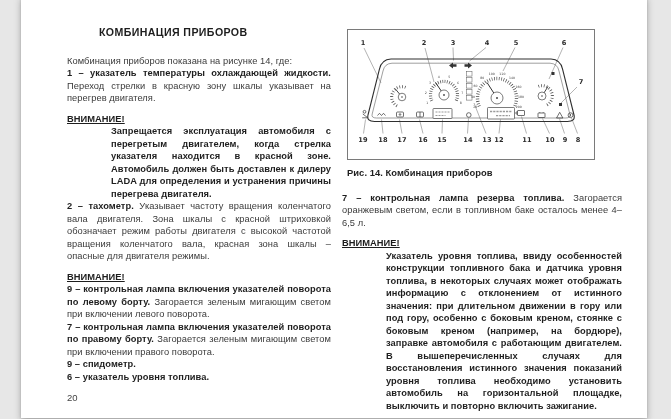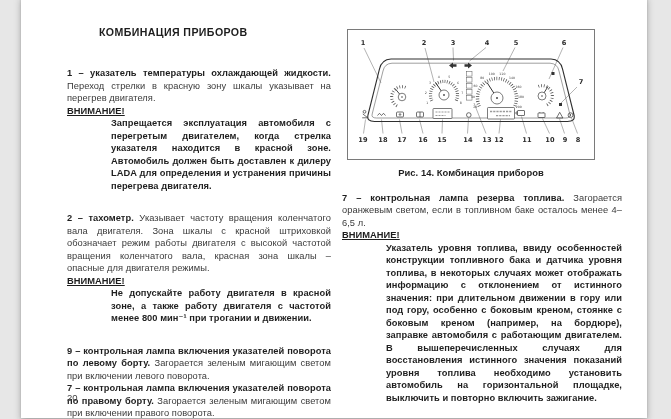--- a/index.html
+++ b/index.html
@@ -12,61 +12,60 @@
     position:absolute;left:21px;top:-4px;width:626px;height:422px;
     background:#ffffff;
     box-shadow:0 3px 7px rgba(0,0,0,.28), 0 0 2px rgba(0,0,0,.15);
   }
   .col{position:absolute;font-size:9.3px;line-height:12.5px;color:#3a3a3a;
     text-align:justify;letter-spacing:.05px;}
   .col-left{left:46px;top:30px;width:264px;}
   .col-right{left:321px;top:30px;width:280px;}
   .doc-title{font-size:10.6px;font-weight:bold;color:#1d1d1d;margin:0 0 16px;letter-spacing:.4px;padding-left:32px;}
   p{margin:0;}
-  .gap{margin-top:20px;}
-  .warn-head{font-weight:bold;color:#1d1d1d;text-decoration:underline;}
+  .gap{margin-top:0;}
+  .warn-head{font-weight:bold;color:#1d1d1d;text-decoration:underline;margin-top:8px;}
   b{color:#1f1f1f;}
   .bold{font-weight:bold;color:#1f1f1f;margin-left:44px;}
   .page-num{position:absolute;left:46px;top:396px;font-size:9.5px;color:#444;}
   .figure{
     position:relative;margin:3px 0 0 5px;width:246px;height:129px;
     border:1px solid #7a7a7a;background:#fff;
   }
   .fig-caption{
-    width:248px;margin:7px 0 12px 5px;text-align:center;
+    width:248px;margin:7px 0 12px 5px;
     font-weight:bold;font-size:9.4px;color:#1f1f1f;
   }
   svg text{font-family:"DejaVu Sans",sans-serif;}
   .callout{font-size:6.6px;font-weight:600;fill:#2a2a2a;}
   .gauge-label{fill:#444;}
 </style>
 </head>
 <body>
 
 <div class="page">
 
   <div class="col col-left">
     <h1 class="doc-title">КОМБИНАЦИЯ ПРИБОРОВ</h1>
 
     <p class="para">
-      <br>
+      <span>Комбинация приборов показана на рисунке 14, где:</span><br>
       <b>1 – указатель температуры охлаждающей жидкости.</b>
       <span>Переход стрелки в красную зону шкалы указывает на перегрев двигателя.</span>
     </p>
 
     <p class="warn-head">ВНИМАНИЕ!</p>
     <p class="para bold">Запрещается эксплуатация автомобиля с перегретым двигателем, когда стрелка указателя находится в красной зоне. Автомобиль должен быть доставлен к дилеру LADA для определения и устранения причины перегрева двигателя.</p>
 
     <p class="para gap">
       <b>2 – тахометр.</b>
       <span>Указывает частоту вращения коленчатого вала двигателя. Зона шкалы с красной штриховкой обозначает режим работы двигателя с высокой частотой вращения коленчатого вала, красная зона шкалы – опасные для двигателя режимы.</span>
     </p>
 
     <p class="warn-head">ВНИМАНИЕ!</p>
-    <p class="para bold">Не допускайте работу двигателя в красной зоне, а также работу двигателя с частотой менее 800 мин⁻¹ при трогании и движении.</p>
 
     <p class="para gap">
       <b>9 – контрольная лампа включения указателей поворота по левому борту.</b>
       <span>Загорается зеленым мигающим светом при включении левого поворота.</span><br>
       <b>7 – контрольная лампа включения указателей поворота по правому борту.</b>
       <span>Загорается зеленым мигающим светом при включении правого поворота.</span><br>
       <b>9 – спидометр.</b><br>
       <b>6 – указатель уровня топлива.</b>
     </p>
   </div>

